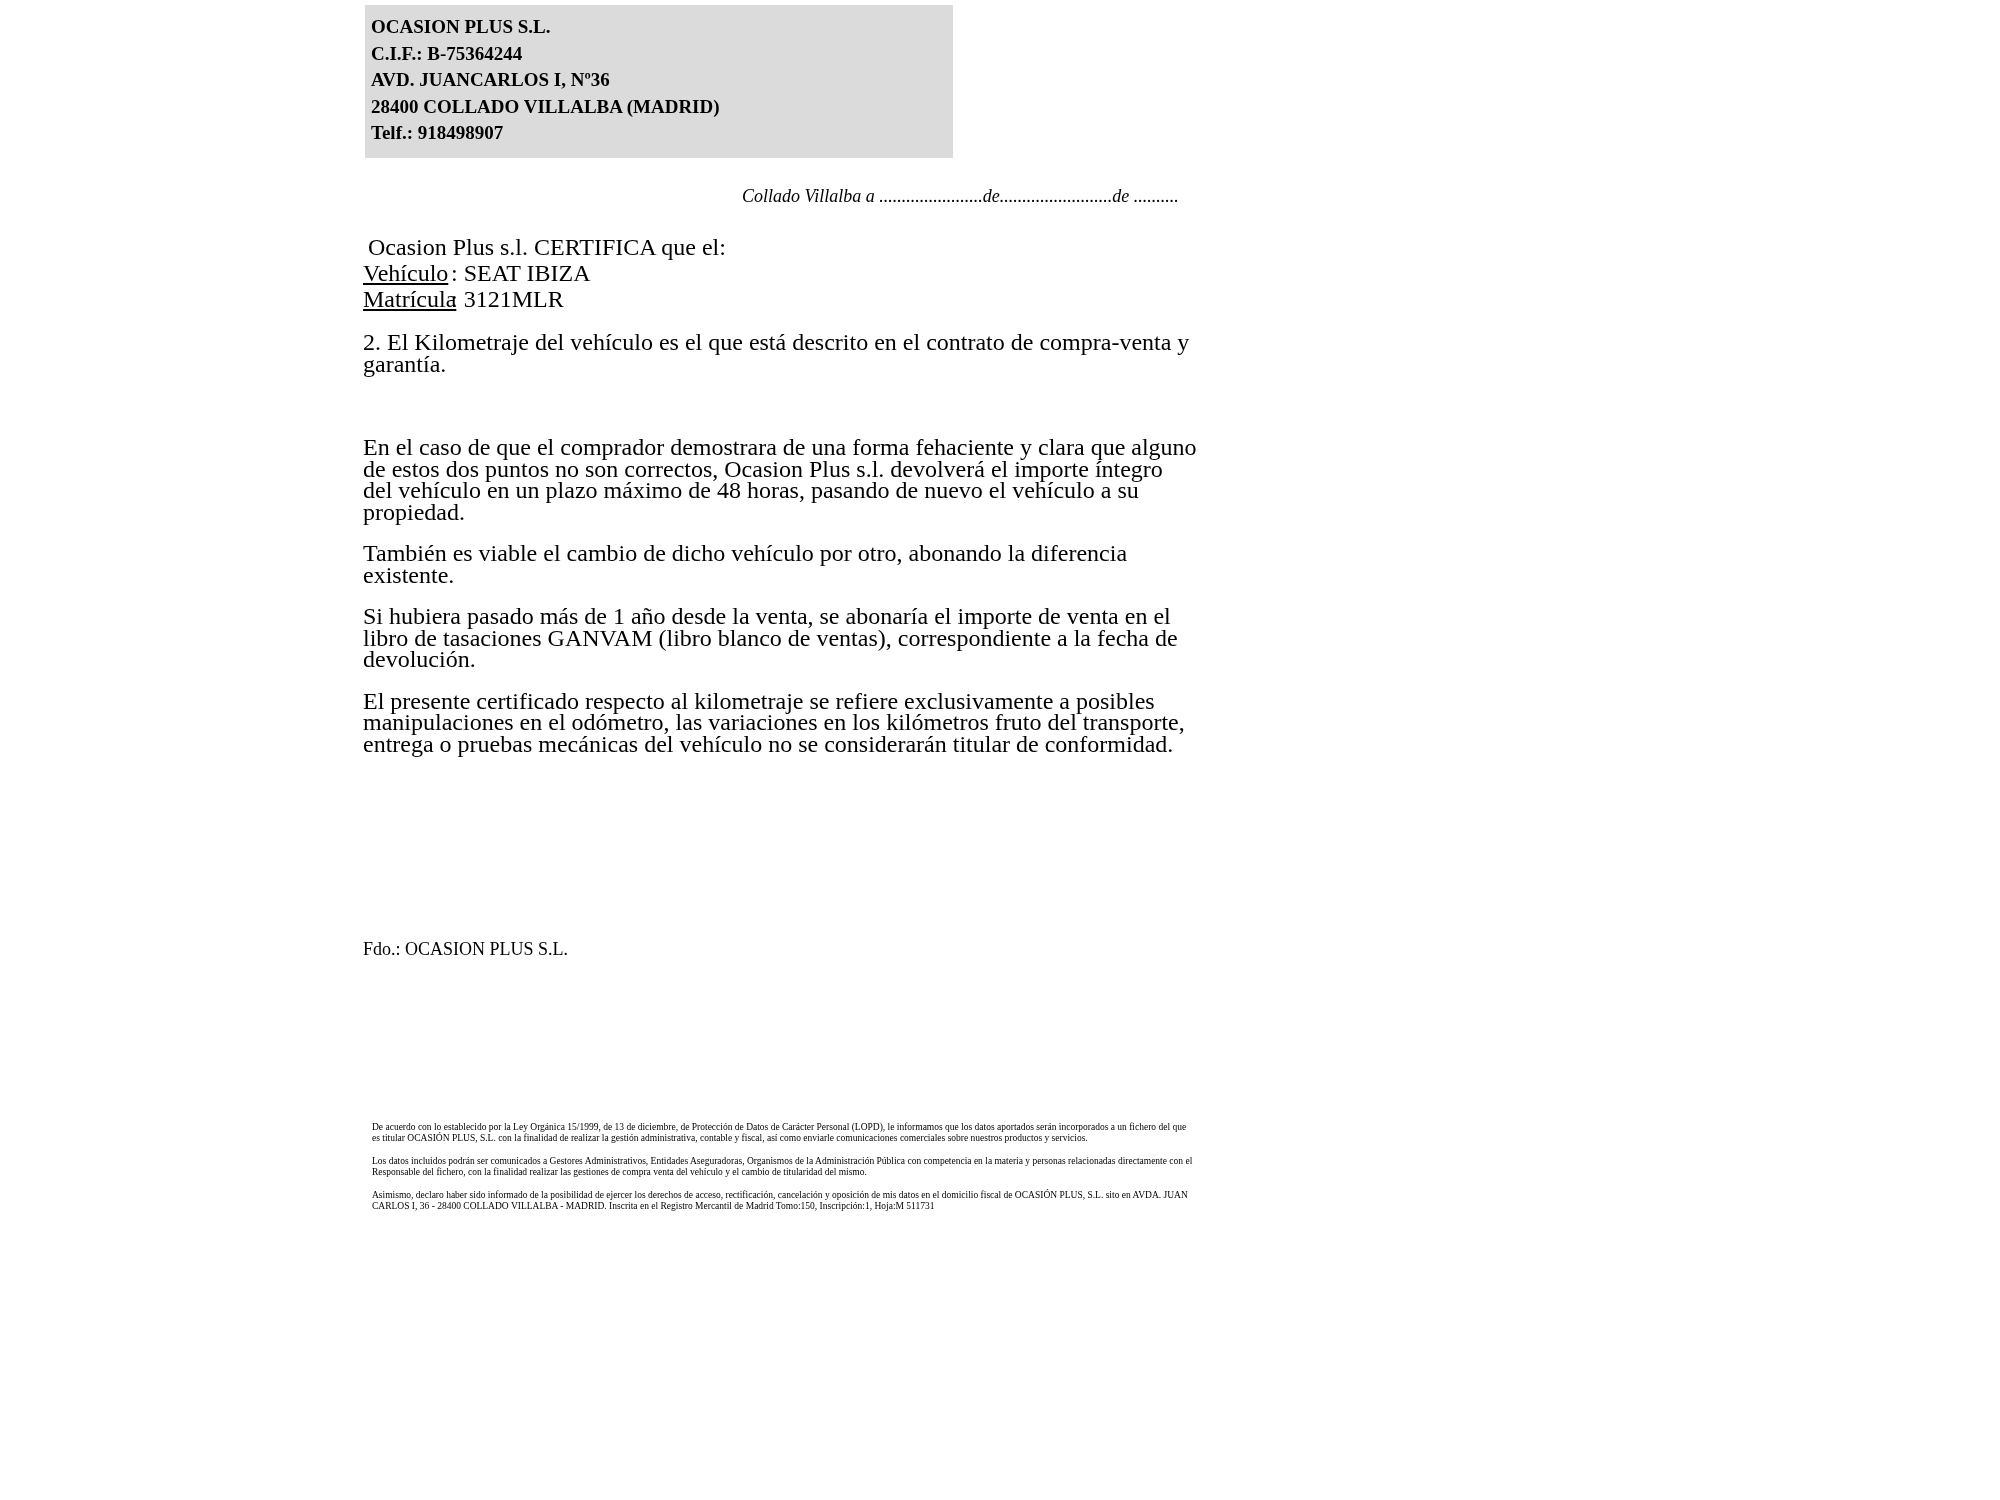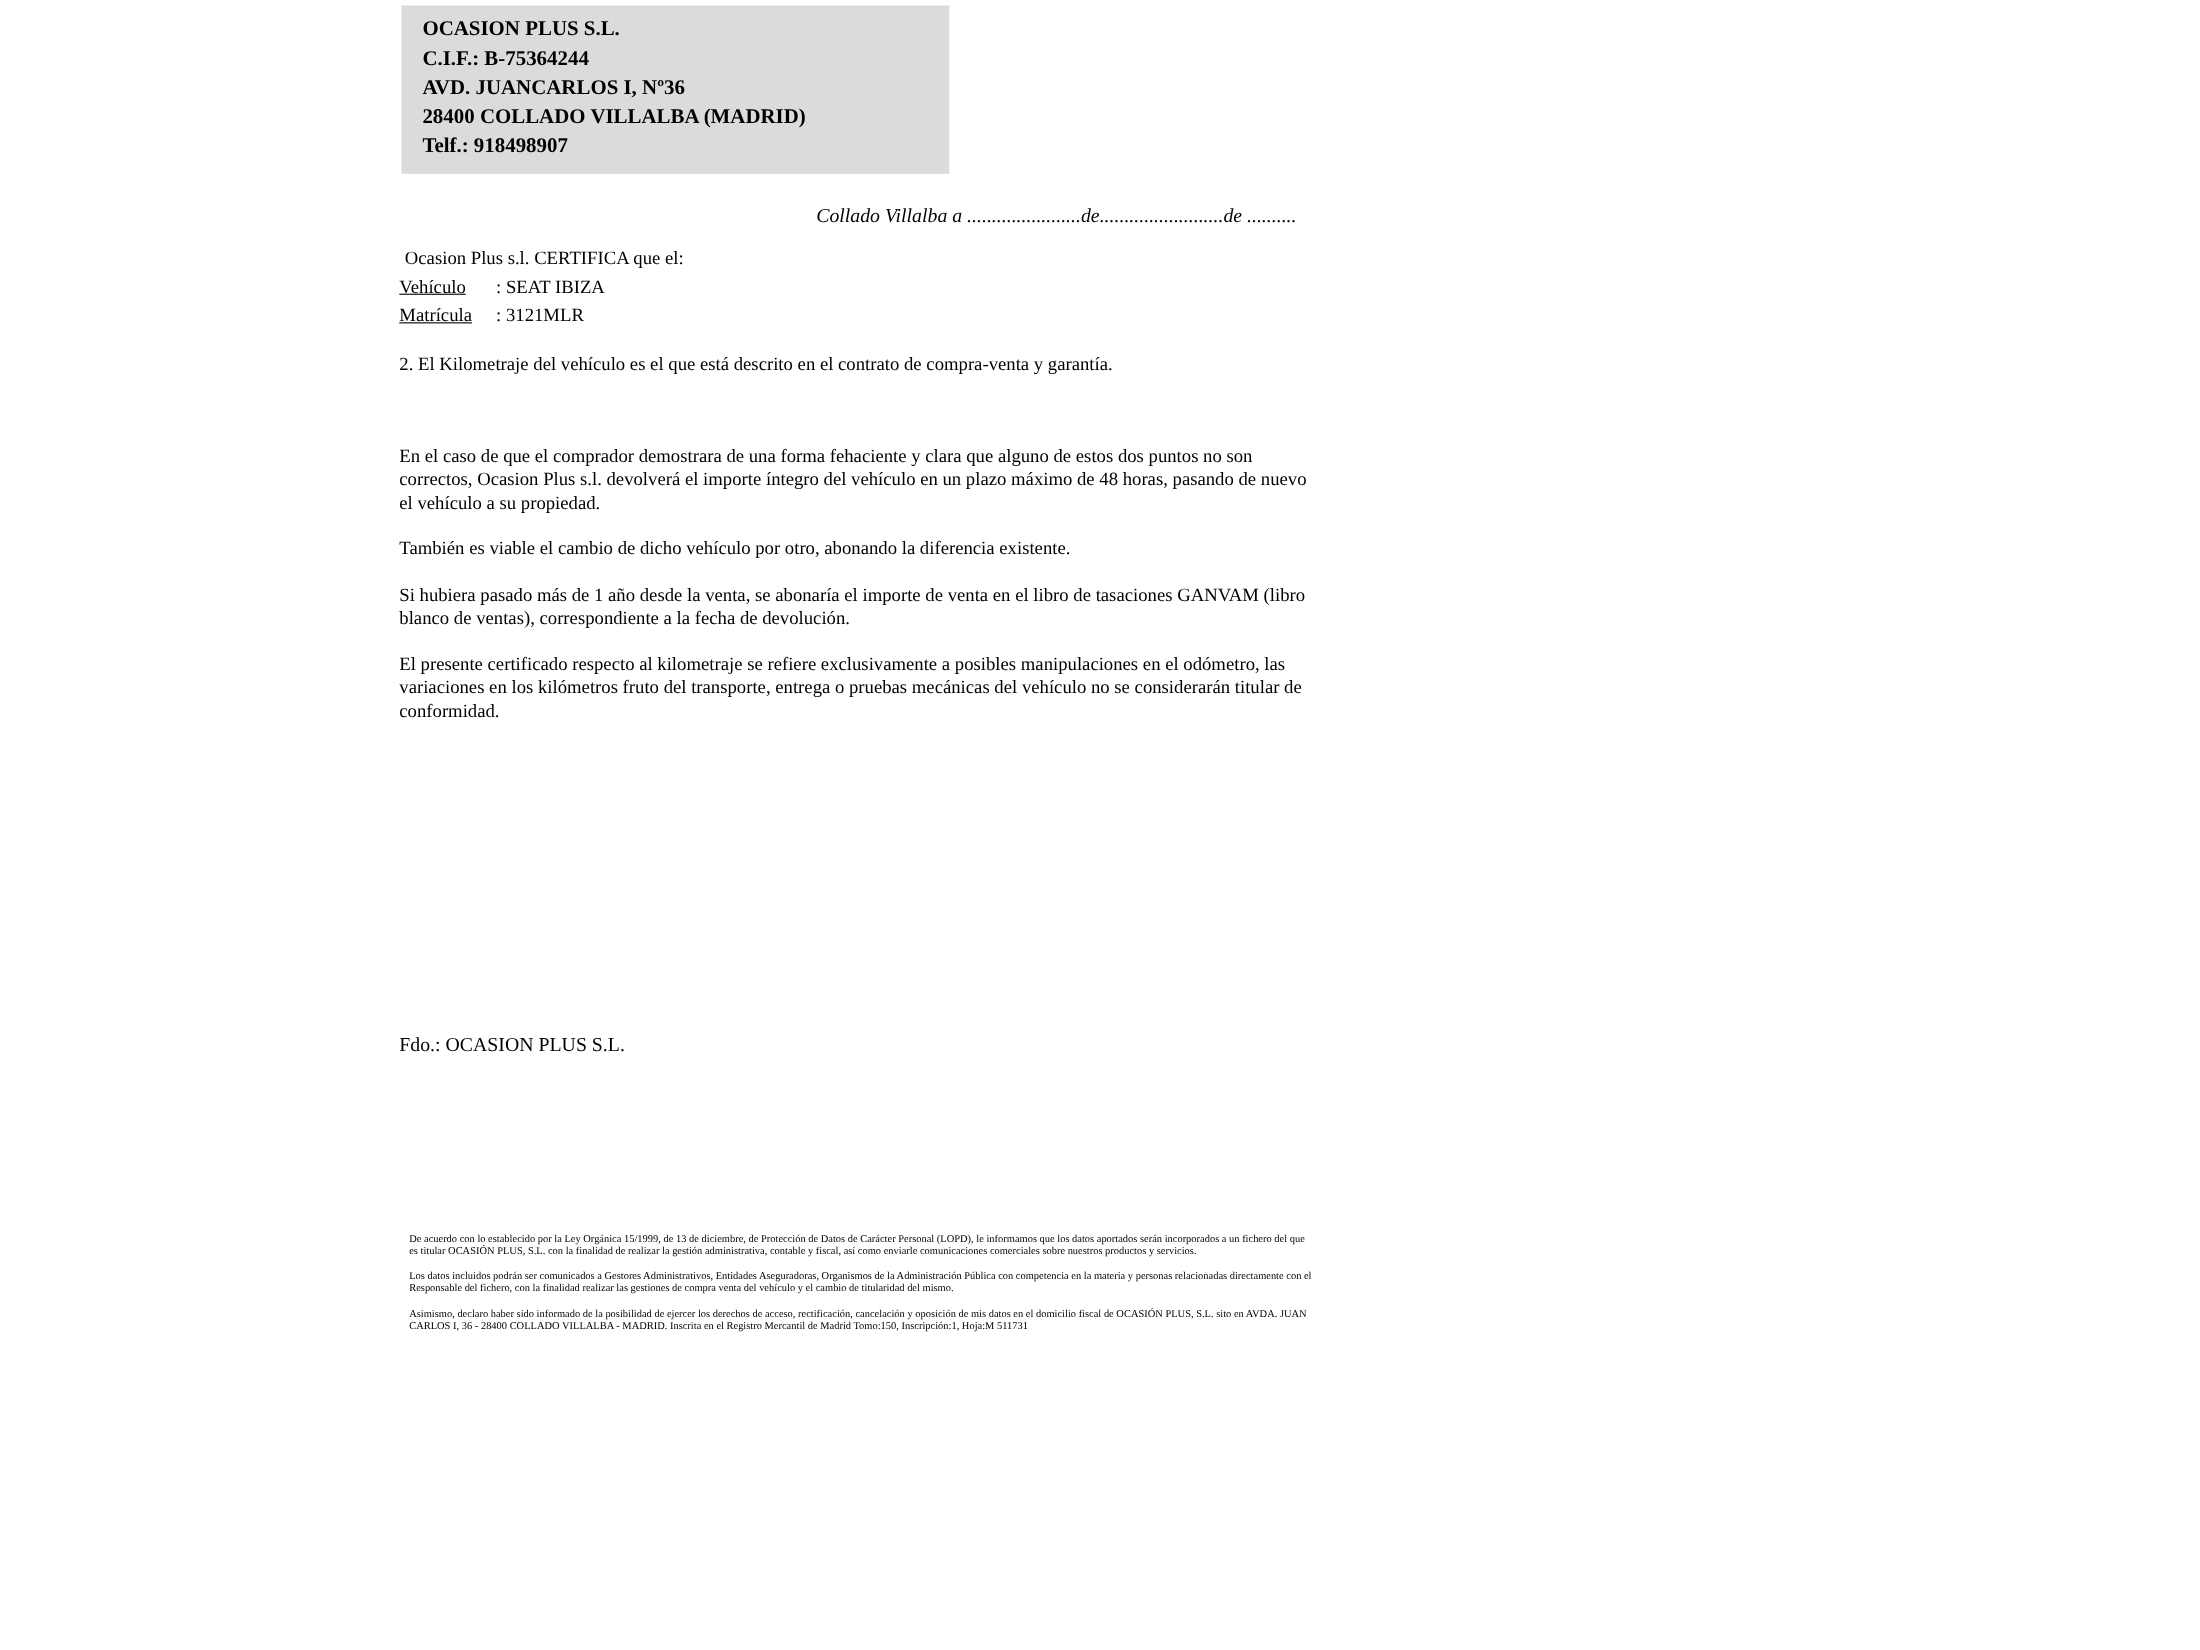--- a/index.html
+++ b/index.html
@@ -10,42 +10,42 @@
     height: 1500px;
     background: #ffffff;
     color: #000000;
     font-family: "Liberation Serif", "DejaVu Serif", serif;
     overflow: hidden;
   }
   .letterhead {
     position: absolute;
     left: 365px;
     top: 5px;
-    width: 498px;
+    width: 588px;
     background: #dbdbdb;
-    padding: 9px 10px 11px 19px;
+    padding: 9px 10px 11px 6px;
     font-weight: bold;
     font-size: 19px;
     line-height: 26.5px;
   }
   .date-line {
     position: absolute;
     left: 742px;
     top: 185px;
     font-size: 18px;
     line-height: 22px;
     white-space: nowrap;
     font-style: italic;
   }
   .content {
     position: absolute;
     left: 363px;
-    top: 222px;
+    top: 234px;
     width: 835px;
-    font-size: 17px;
+    font-size: 24px;
     line-height: 21.5px;
   }
   .certify { line-height: 26px; }
   .certify-intro { padding-left: 5px; }
   .field-row .lbl { display: inline-block; width: 88px; }
   .field-row .u { text-decoration: underline; }
   .point.first-point { margin-top: 45px; }
   .point { margin-top: 20px; }
   .para.first-para { margin-top: 62px; }
   .para { margin-top: 20px; }

